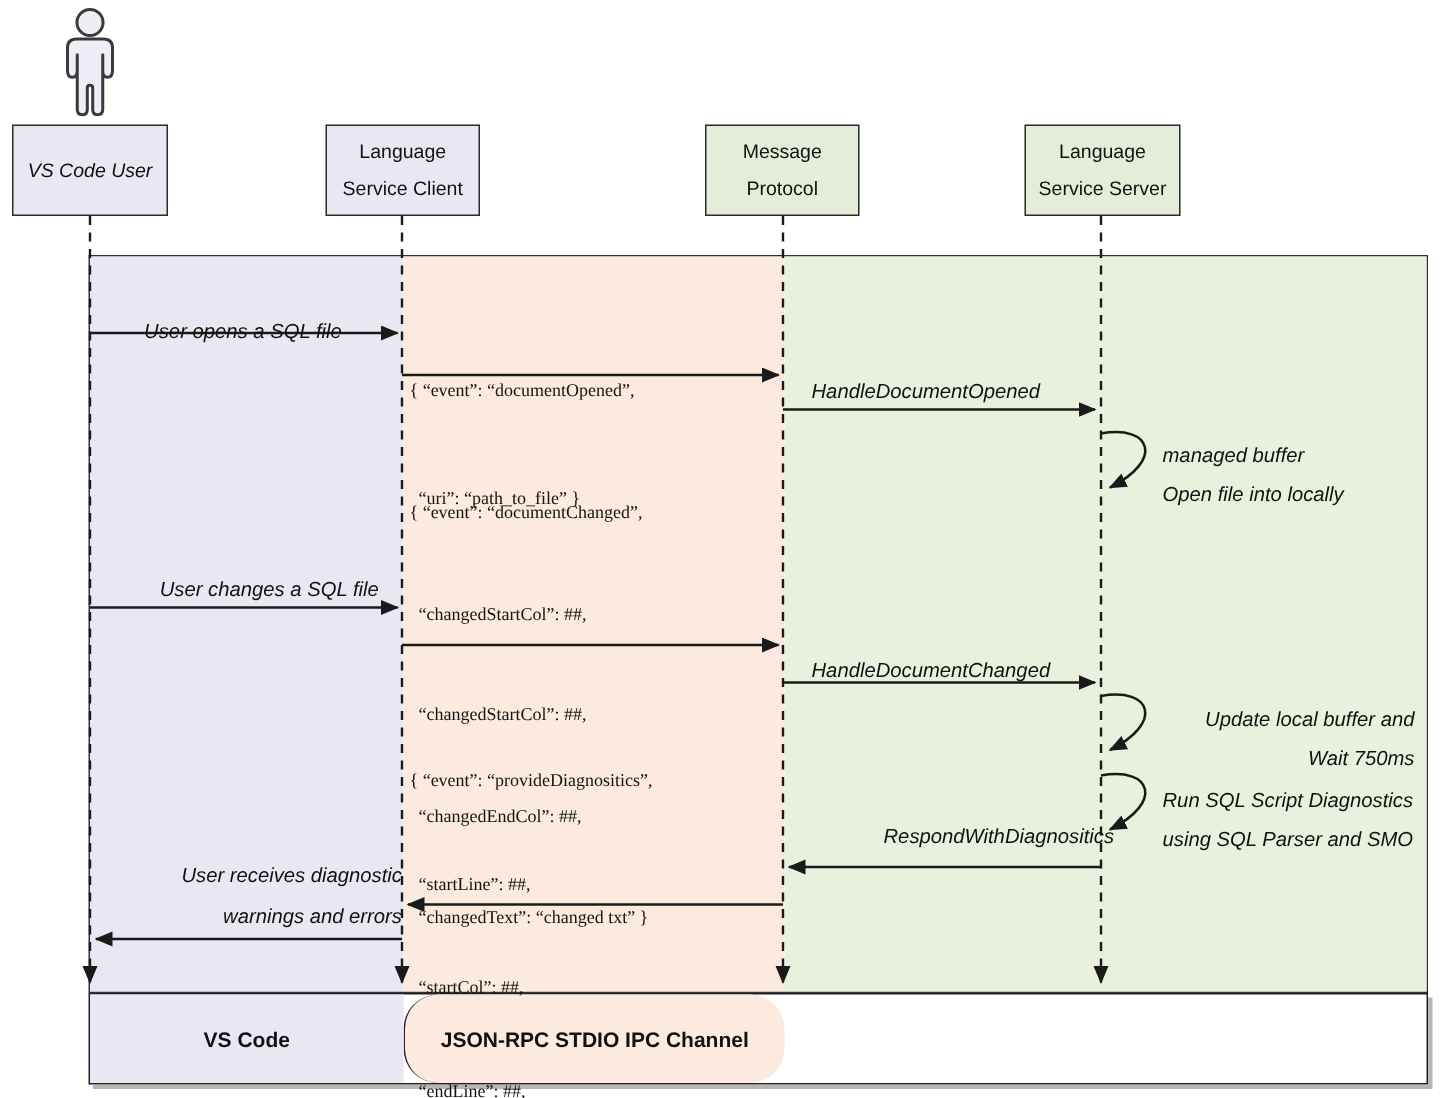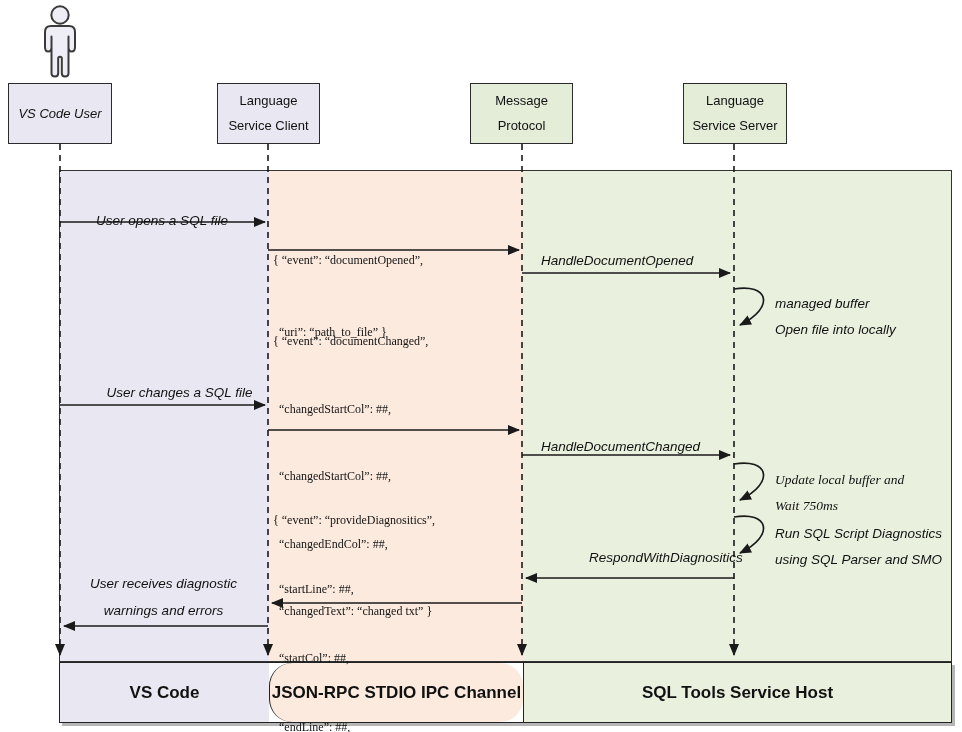--- a/index.html
+++ b/index.html
@@ -20,32 +20,32 @@
   .band{height:100%;}
   .band-lav{width:209px;background:var(--lavender);}
   .band-pch{width:254px;background:var(--peach);}
   .band-grn{flex:1;background:var(--bandgreen);}
 
   
   .footer{position:absolute;left:59px;top:662px;width:893px;height:61px;
           box-sizing:border-box;border:1.7px solid #222;display:flex;
           box-shadow:3px 3px 0 rgba(110,110,110,.5);}
   .footer-cell{box-sizing:border-box;display:flex;align-items:center;justify-content:center;
-               font-size:17px;font-weight:bold;}
+               font-size:14px;font-weight:bold;}
   .footer-cell + .footer-cell{border-left:1.7px solid #222;}
   .fc-lav{width:209px;background:var(--lavender);}
   .fc-pch{width:254px;background:var(--peach);border-radius:23px;}
   .fc-grn{flex:1;background:var(--bandgreen);}
 
   
   .msg-label{position:absolute;font-style:italic;font-size:13.5px;height:18px;
              line-height:18px;white-space:nowrap;}
   .centered{text-align:center;}
   .note{position:absolute;font-style:italic;font-size:13.5px;line-height:26px;white-space:nowrap;}
-  .receive{position:absolute;font-style:italic;font-size:13.5px;line-height:27px;text-align:center;}
+  .receive{position:absolute;font-style:italic;font-size:13.5px;line-height:27px;text-align:right;}
 
   .payload{position:absolute;font-family:Liberation Serif, serif;
            font-size:12px;white-space:pre;color:#141414;padding-left:5px;}
   .pl1{line-height:24px;}
   .pl2{line-height:22.5px;}
   .pl3{line-height:23px;}
 
   svg.overlay{position:absolute;left:0;top:0;pointer-events:none;}
   .conn{stroke:#1a1a1a;fill:none;}
 </style>
@@ -75,23 +75,20 @@
     <span>Language</span>
     <span>Service Server</span>
   </div>
 
   <div class="footer">
     <div class="footer-cell fc-lav">
       <span>VS Code</span>
     </div>
     <div class="footer-cell fc-pch">
       <span>JSON-RPC STDIO IPC Channel</span>
-    </div>
-    <div class="footer-cell fc-grn">
-      <span>SQL Tools Service Host</span>
     </div>
   </div>
 
   <svg class="overlay" width="962" height="732" viewBox="0 0 962 732">
     <defs>
       <marker id="arr" markerWidth="14" markerHeight="12" refX="11" refY="5" orient="auto" markerUnits="userSpaceOnUse">
         <path d="M0,0 L12,5 L0,10 Z" fill="#1a1a1a"></path>
       </marker>
     </defs>
 
@@ -138,21 +135,21 @@
 
   <div class="receive" style="left:59px;top:570px;width:209px;">
     <div>User receives diagnostic</div>
     <div>warnings and errors</div>
   </div>
 
   <div class="note" style="left:775px;top:291px;">
     <div>managed buffer</div>
     <div>Open file into locally</div>
   </div>
-  <div class="note" style="left:775px;top:467px;width:168px;text-align:left;font-family:Liberation Serif, serif;">
+  <div class="note" style="left:775px;top:467px;width:168px;text-align:right;">
     <div>Update local buffer and</div>
     <div>Wait 750ms</div>
   </div>
   <div class="note" style="left:775px;top:521px;">
     <div>Run SQL Script Diagnostics</div>
     <div>using SQL Parser and SMO</div>
   </div>
 
   <div class="payload pl1" style="left:268px;top:200px;">
     <div>{ “event”: “documentOpened”,</div>

